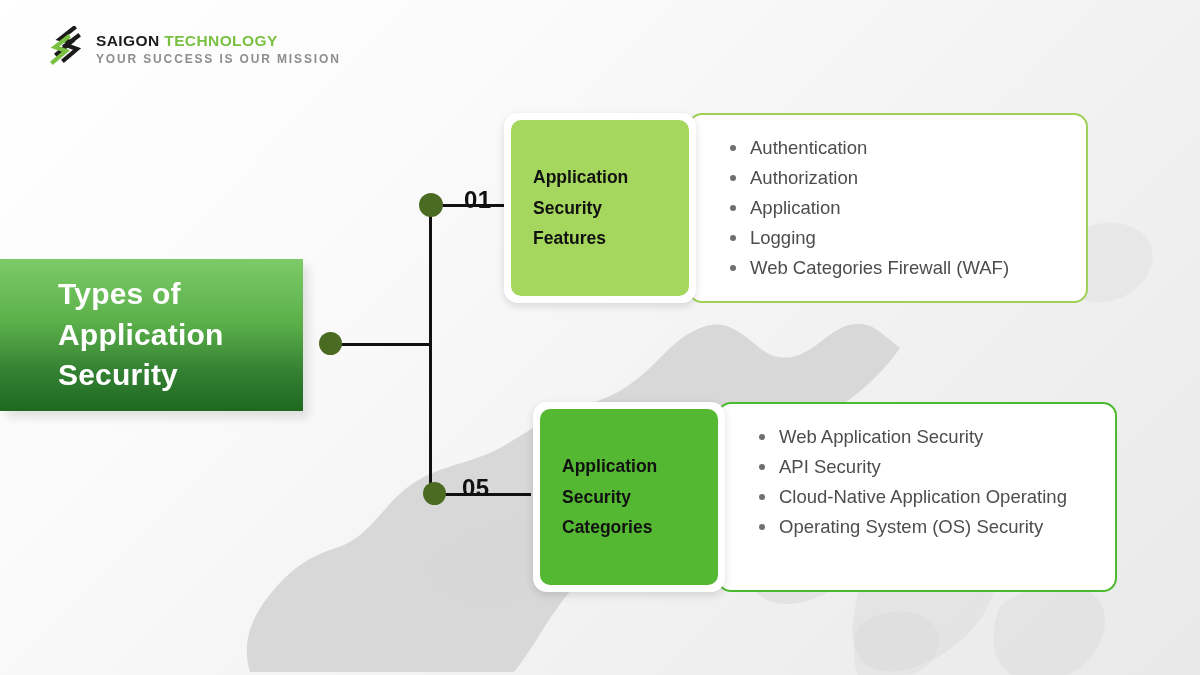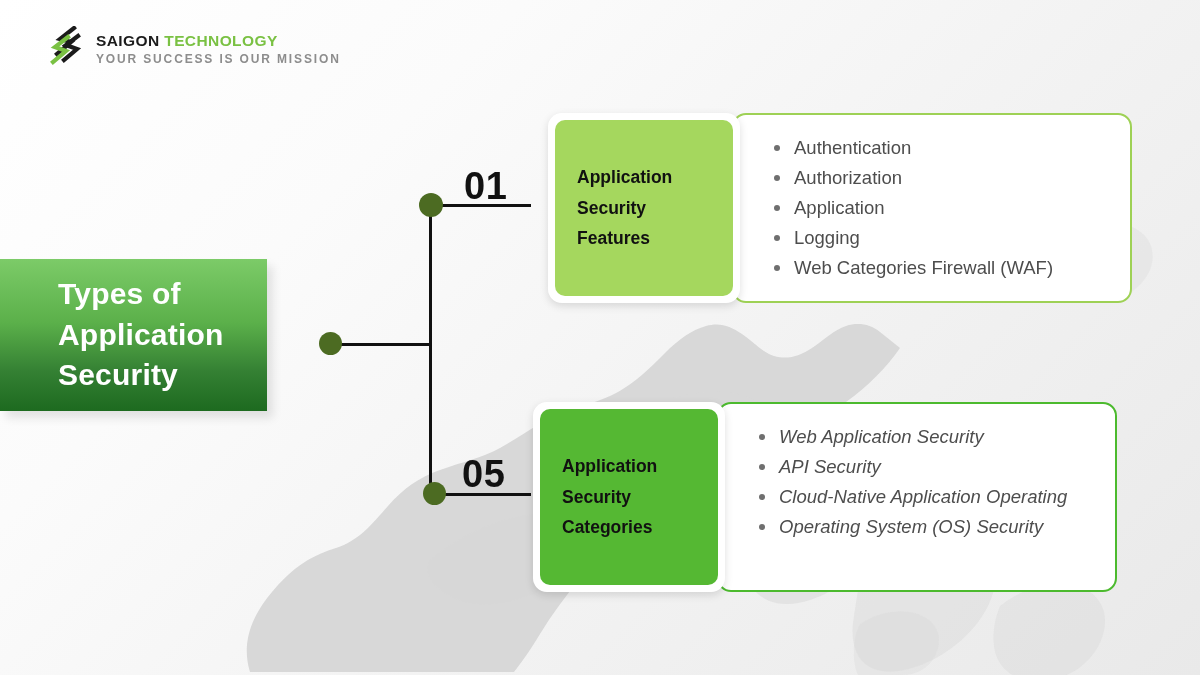--- a/index.html
+++ b/index.html
@@ -55,21 +55,21 @@
     margin-top: 3px;
     font-weight: bold;
     white-space: nowrap;
   }
 
   
   .title-block {
     position: absolute;
     left: 0;
     top: 259px;
-    width: 267px;
+    width: 303px;
     height: 152px;
     background: linear-gradient(180deg, #7ccb68 0%, #5bb04a 42%, #348033 74%, #1d6a1f 100%);
     box-shadow: 6px 7px 9px rgba(0,0,0,0.10);
     display: flex;
     align-items: center;
   }
   .title-text {
     color: #ffffff;
     font-size: 30px;
     font-weight: bold;
@@ -91,44 +91,45 @@
     border-radius: 50%;
     background: #4c6b22;
   }
   .dot-mid { left: 319px; top: 332px; width: 23px; height: 23px; }
   .dot-1   { left: 419px; top: 193px; width: 24px; height: 24px; }
   .dot-2   { left: 423px; top: 482px; width: 23px; height: 23px; }
 
   
   .step-number {
     position: absolute;
-    font-size: 38px;
+    font-size: 24px;
     font-weight: bold;
     color: #111111;
     letter-spacing: 0.5px;
+    margin-top: 21px;
   }
   .step-number-1 { left: 464px; top: 165px; }
   .step-number-2 { left: 462px; top: 453px; }
 
   
   .row { position: absolute; }
-  .row-1 { left: 548px; top: 113px;  width: 584px; height: 234px; }
+  .row-1 { left: 504px; top: 113px;  width: 584px; height: 234px; }
   .row-2 { left: 533px; top: 402px;  width: 584px; height: 190px; }
 
   .bullet-card {
     position: absolute;
     left: 184px;
     top: 0;
     width: 400px;
     height: 190px;
     background: #ffffff;
     border: 2.5px solid #9ed155;
     border-radius: 14px;
   }
-  .row-2 .bullet-card { border-color: #4cba2e; font-style: italic; }
+  .row-2 .bullet-card { border-color: #4cba2e; }
 
   .tab-shell {
     position: absolute;
     left: 0; top: 0;
     width: 192px;
     height: 190px;
     background: #ffffff;
     border-radius: 14px;
     box-shadow: 0 3px 9px rgba(0,0,0,0.13);
     padding: 7px;

